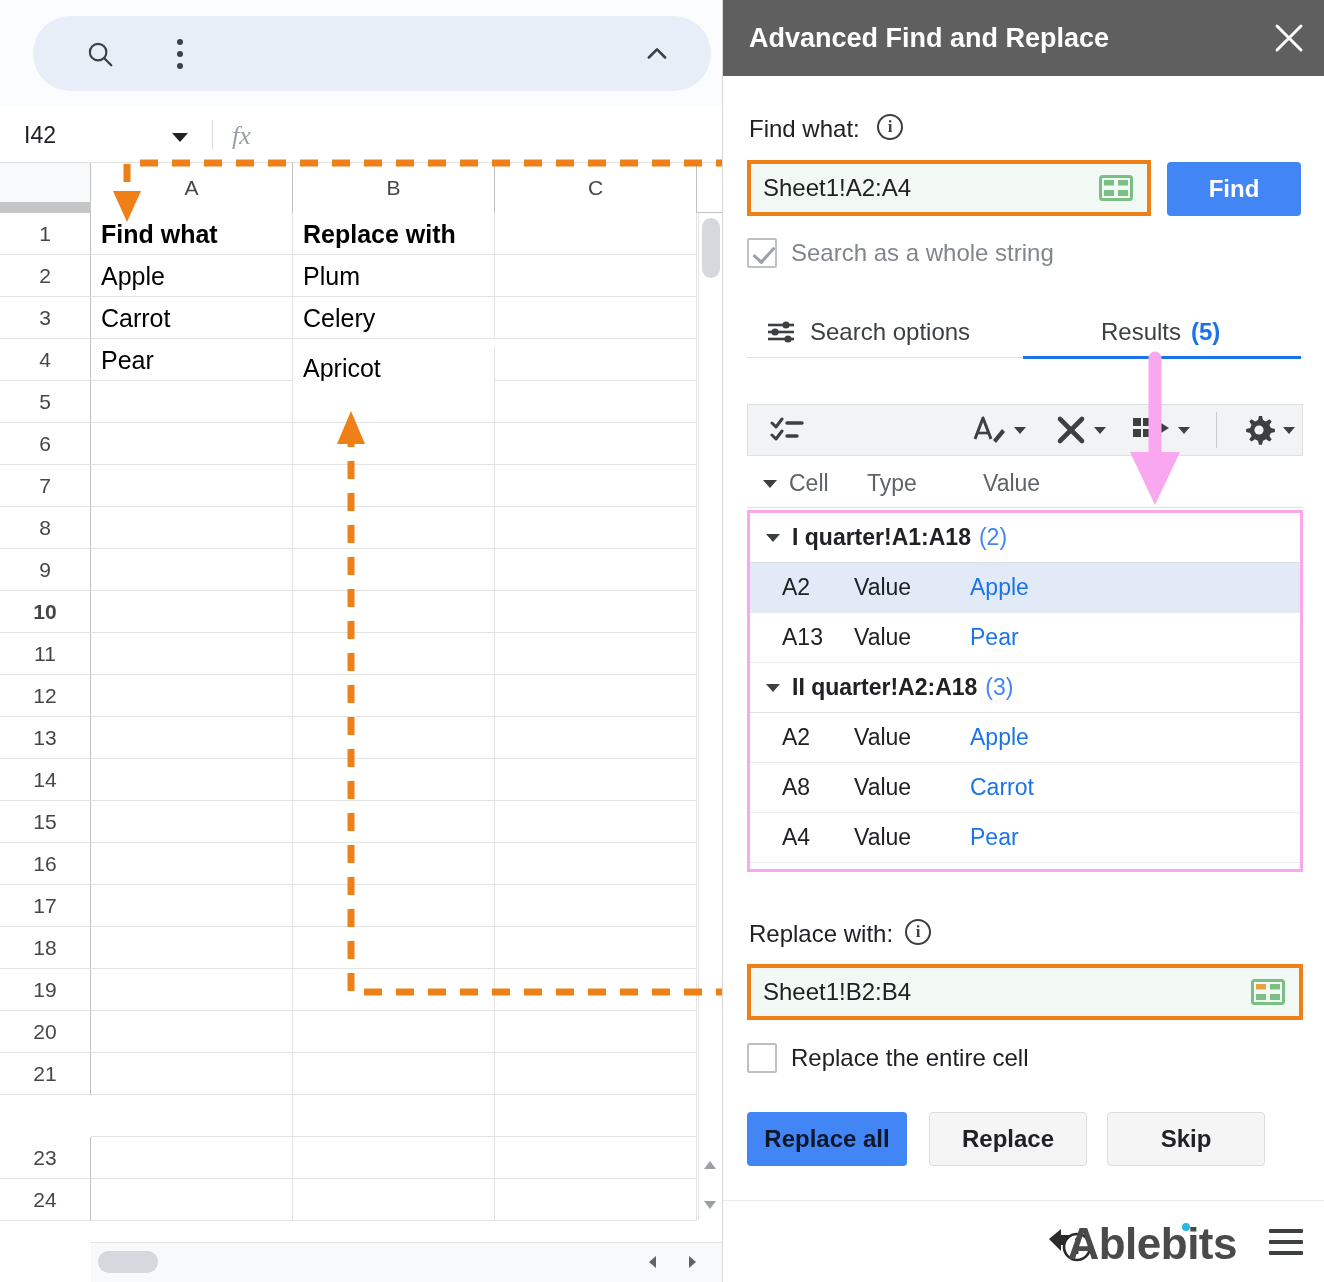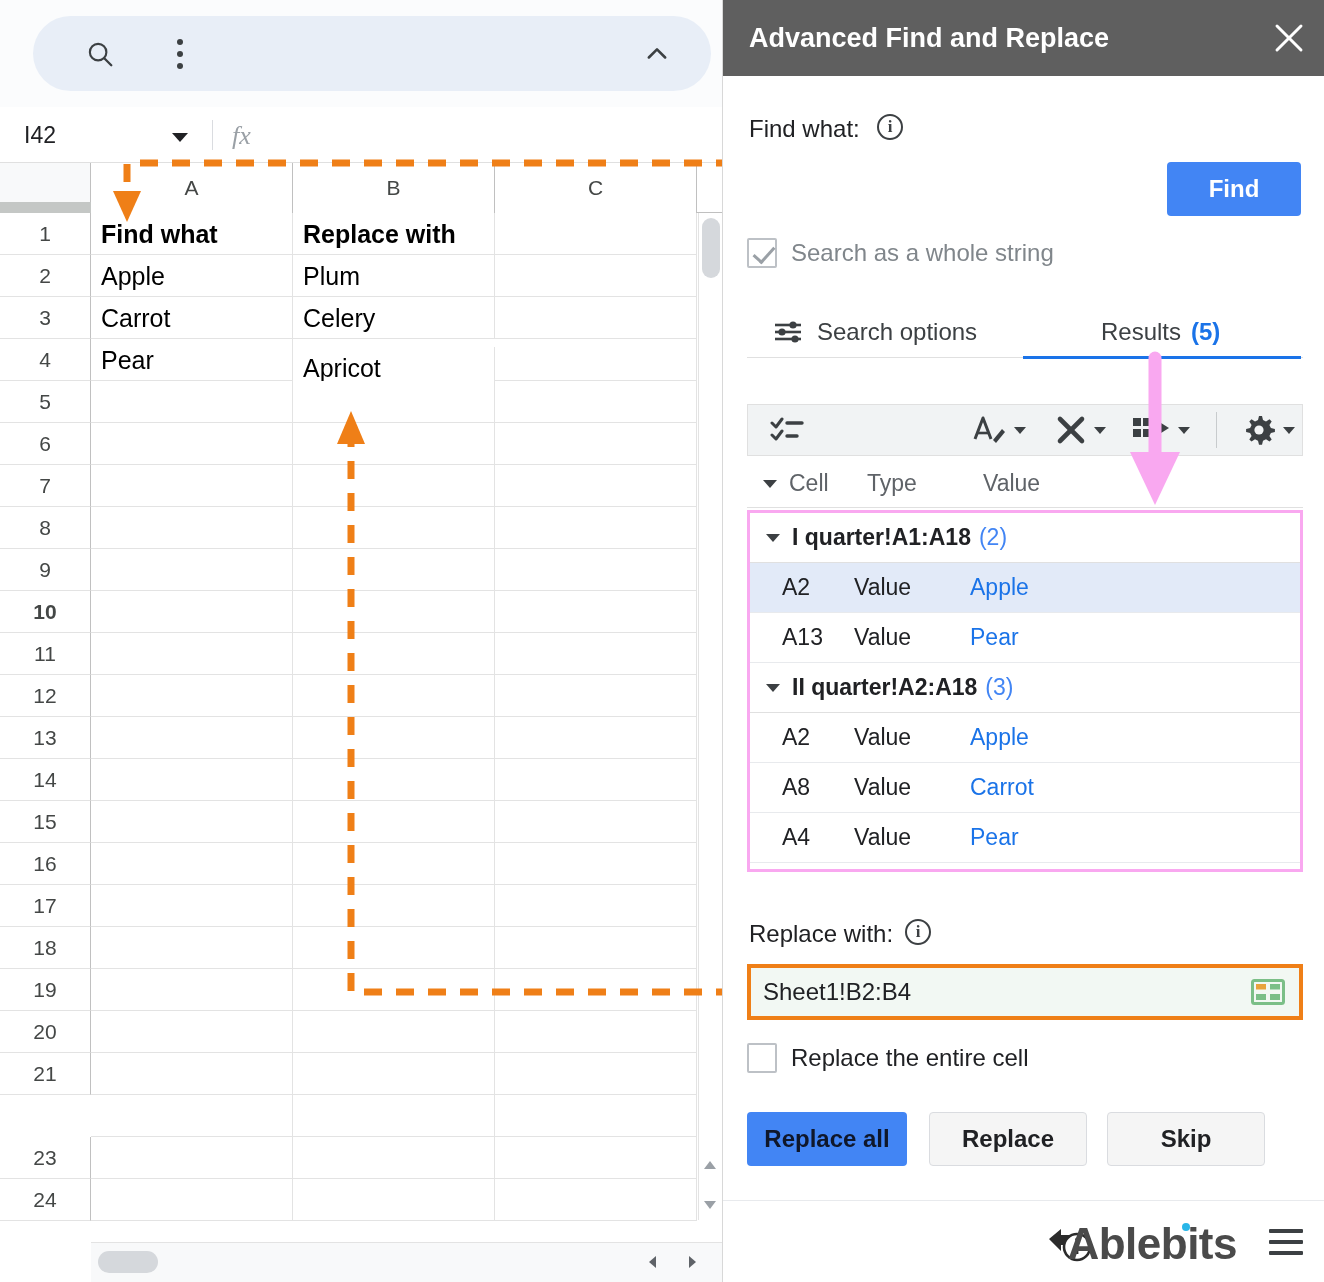--- a/index.html
+++ b/index.html
@@ -420,29 +420,39 @@
       <div class="panel-title">Advanced Find and Replace</div>
       <svg class="panel-close" viewBox="0 0 24 24">
         <line x1="3" y1="3" x2="21" y2="21" stroke="#fff" stroke-width="2.2" stroke-linecap="round"></line>
         <line x1="21" y1="3" x2="3" y2="21" stroke="#fff" stroke-width="2.2" stroke-linecap="round"></line>
       </svg>
     </div>
 
     <div class="label" style="left:26px;top:115px">Find what:</div>
     <div class="info-i" style="left:154px;top:114px">i</div>
 
+    <div class="rangebox" style="left:24px;top:160px;width:404px;height:56px">
+      <div class="val">Sheet1!A2:A4</div>
+      <svg class="sheeticon" viewBox="0 0 34 26">
+        <rect x="1.5" y="1.5" width="31" height="23" rx="2" fill="none" stroke="#7bbf87" stroke-width="3"></rect>
+        <rect x="5" y="5" width="10" height="5.5" fill="#7bbf87"></rect>
+        <rect x="19" y="5" width="10" height="5.5" fill="#7bbf87"></rect>
+        <rect x="5" y="15" width="10" height="6" fill="#7bbf87"></rect>
+        <rect x="19" y="15" width="10" height="6" fill="#7bbf87"></rect>
+      </svg>
+    </div>
 
     <button class="findbtn" style="left:444px;top:162px;width:134px;height:54px">Find</button>
 
     <div class="cbrow" style="left:24px;top:238px">
       <div class="cbox checked"></div>
       <div class="cbl" style="color:#80868b">Search as a whole string</div>
     </div>
 
-    <div class="tab" style="left:50px;top:304px">
+    <div class="tab" style="left:43px;top:304px">
       <svg width="30" height="26" viewBox="0 0 30 26" style="margin-right:14px">
         <line x1="2" y1="6" x2="28" y2="6" stroke="#3c4043" stroke-width="2.6"></line>
         <line x1="2" y1="13" x2="28" y2="13" stroke="#3c4043" stroke-width="2.6"></line>
         <line x1="2" y1="20" x2="28" y2="20" stroke="#3c4043" stroke-width="2.6"></line>
         <circle cx="20" cy="6" r="3.6" fill="#3c4043"></circle>
         <circle cx="9" cy="13" r="3.6" fill="#3c4043"></circle>
         <circle cx="22" cy="20" r="3.6" fill="#3c4043"></circle>
       </svg>
       <span>Search options</span>
     </div>

